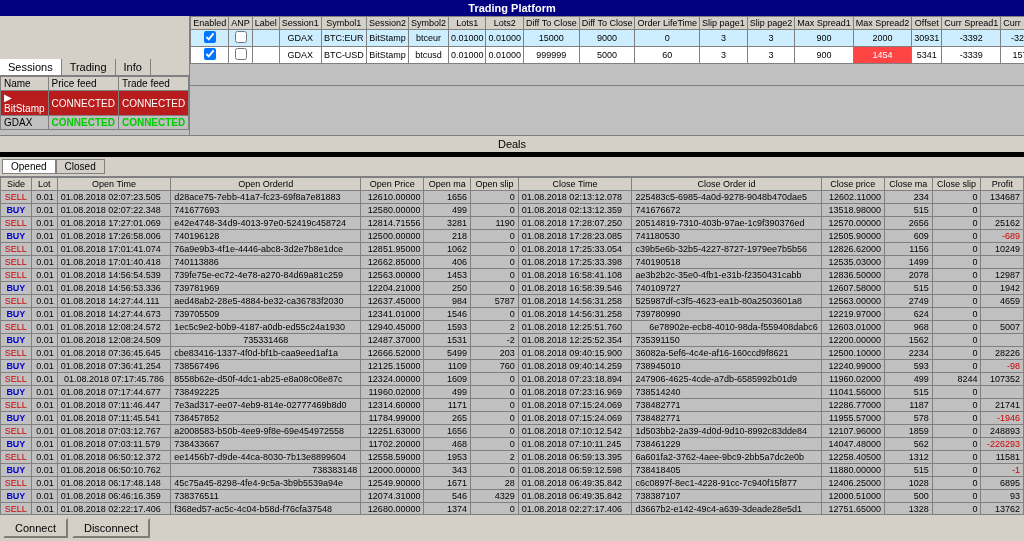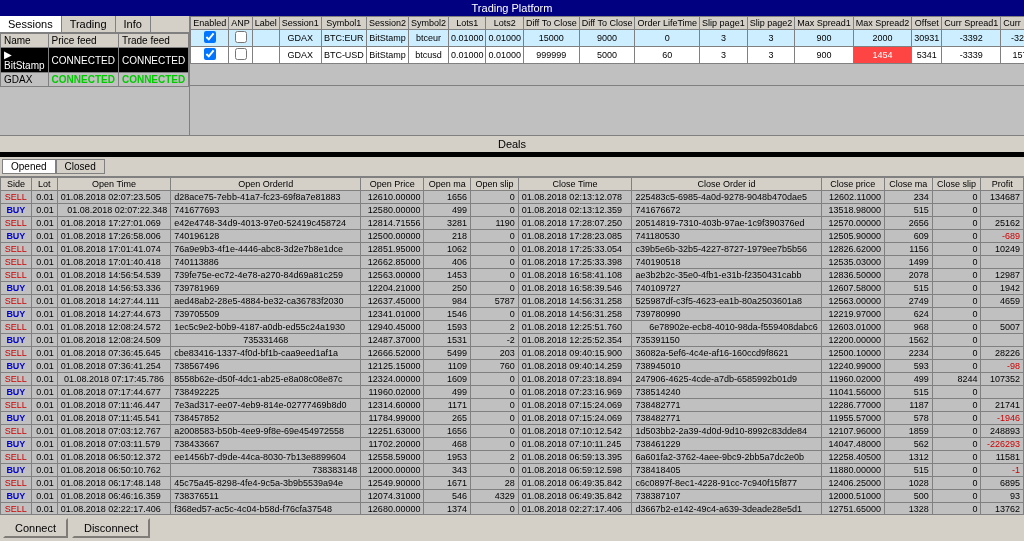--- a/index.html
+++ b/index.html
@@ -1,36 +1,36 @@
 <!DOCTYPE html>
 <html><head>
   <meta charset="utf-8">
   <style>
     * { box-sizing: border-box; margin: 0; padding: 0; }
     body { font-family: 'Arial', sans-serif; font-size: 11px; background: #c0c0c0; overflow: hidden; }
     
     .main-container { width: 1024px; height: 541px; background: #c0c0c0; display: flex; flex-direction: column; }
     
     
-    .title-bar { background: #000080; color: white; padding: 2px 13px; font-size: 11px; font-weight: normal; text-align: center; }
+    .title-bar { background: #000080; color: white; padding: 2px 13px; font-size: 11px; font-weight: bold; text-align: center; }
     
     
     .top-section { display: flex; height: 120px; border-bottom: 1px solid #808080; }
     
     
     .left-panel { width: 220px; display: flex; flex-direction: column; border-right: 1px solid #808080; }
     
     .tab-bar { background: #d4d0c8; border-bottom: 1px solid #808080; display: flex; }
-    .tab { padding: 2px 8px; font-size: 11px; cursor: pointer; border-right: 1px solid #808080; }
+    .tab { padding: 2px 8px; font-size: 11px; cursor: pointer; border-right: 1px solid #808080; margin-top: 43px; }
     .tab.active { background: #ffffff; border-bottom: none; }
     
     .session-table { width: 100%; border-collapse: collapse; font-size: 10px; }
     .session-table th { background: #d4d0c8; border: 1px solid #808080; padding: 1px 3px; text-align: left; font-weight: normal; }
     .session-table td { border: 1px solid #808080; padding: 1px 3px; }
-    .session-table tr.selected { background: #000000; color: white; }
+    .session-table tr.selected { background: #b91c1c; color: white; }
     .connected { color: #00cc00; font-weight: bold; }
     
     
     .right-area { flex: 1; display: flex; flex-direction: column; }
     
     
     .config-area { overflow-x: auto; border-bottom: 1px solid #808080; height: 70px; }
     
     .config-table { border-collapse: collapse; font-size: 9px; white-space: nowrap; }
     .config-table th { background: #d4d0c8; border: 1px solid #808080; padding: 1px 2px; text-align: center; font-weight: normal; }
@@ -219,21 +219,21 @@
       <td style="text-align:left">01.08.2018 02:13:12.078</td>
       <td style="text-align:left">225483c5-6985-4a0d-9278-9048b470dae5</td>
       <td>12602.11000</td>
       <td>234</td>
       <td>0</td>
       <td class="">134687</td>
     </tr>
             <tr>
       <td class="buy">BUY</td>
       <td>0.01</td>
-      <td style="text-align:right">01.08.2018 02:07:22.348</td>
+      <td style="text-align:left">01.08.2018 02:07:22.348</td>
       <td style="text-align:left">741677693</td>
       <td>12580.00000</td>
       <td>499</td>
       <td>0</td>
       <td style="text-align:left">01.08.2018 02:13:12.359</td>
       <td style="text-align:left">741676672</td>
       <td>13518.98000</td>
       <td>515</td>
       <td>0</td>
       <td class=""></td>

